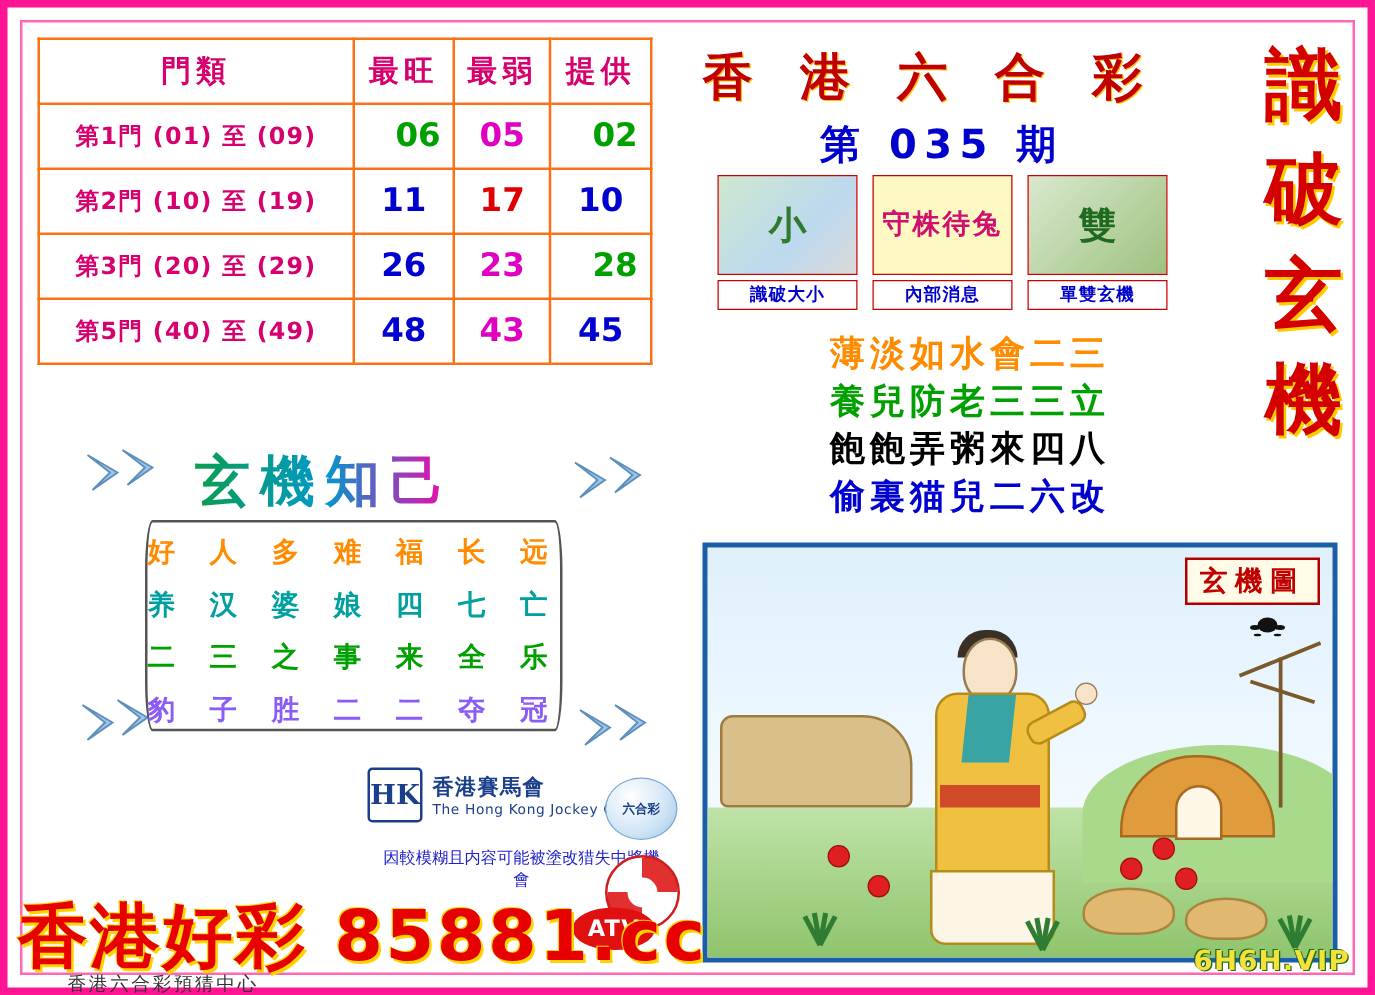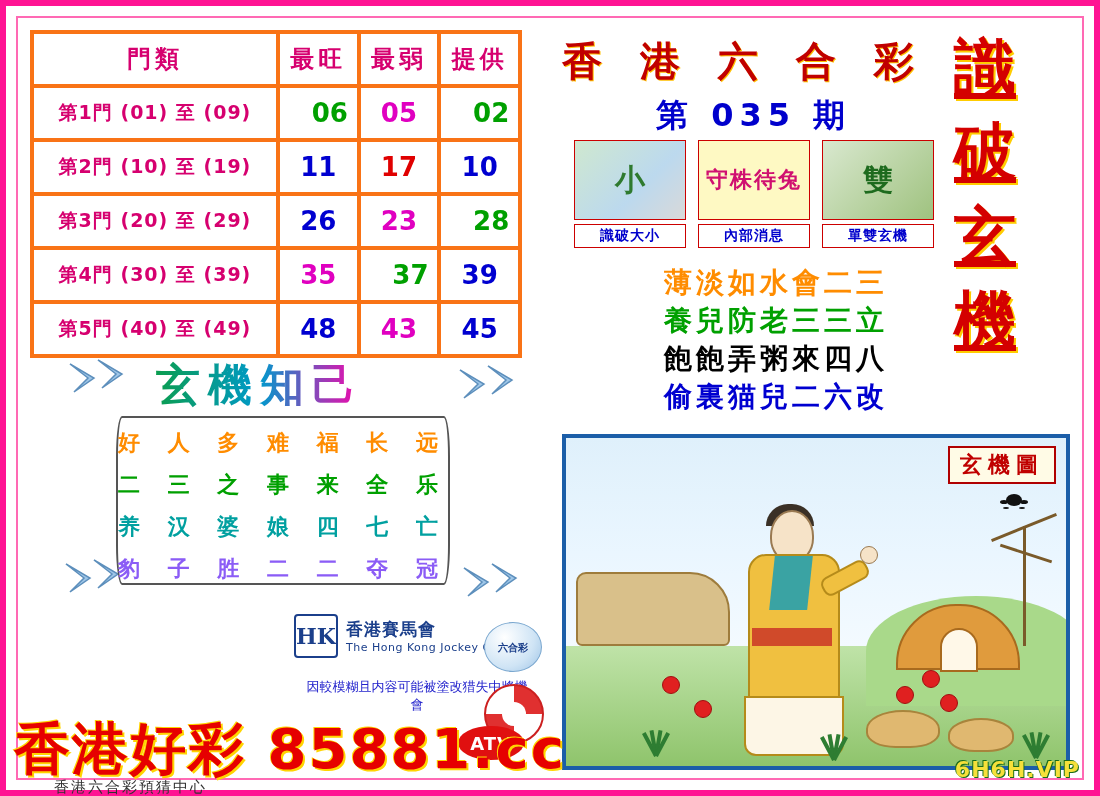--- a/index.html
+++ b/index.html
@@ -25,21 +25,21 @@
   
   .table-wrap{
     position:absolute;left:24px;top:24px;width:492px;
   }
   table.mt{
     border-collapse:collapse;
     width:492px;
     background:#fff;
   }
   table.mt th, table.mt td{
-    border:4px solid #f97316;
+    border:2px solid #f97316;
     height:48px;
     text-align:center;
     vertical-align:middle;
     font-family:"DejaVu Sans","Liberation Sans",sans-serif;
   }
   table.mt th{
     color:#d6006f;
     font-size:24px;
     font-weight:bold;
     letter-spacing:4px;
@@ -68,26 +68,25 @@
     text-shadow:1px 1px 0 #ffbf00;
     white-space:nowrap;
   }
   .issue{
     position:absolute;left:650px;top:88px;
     font-size:32px;font-weight:bold;color:#0000cc;
     letter-spacing:6px;
   }
   .big-vert{
     position:absolute;right:20px;top:20px;width:120px;
-    text-align:left;
+    text-align:right;
     font-size:62px;line-height:84px;
     font-weight:bold;color:#d40000;
     text-shadow:2px 2px 0 #ffcc00;
     font-family:"DejaVu Serif","Liberation Serif",serif;
-    text-decoration:underline;
   }
 
   
   .boxes{
     position:absolute;left:568px;top:134px;width:380px;
     display:flex;gap:12px;
   }
   .box{
     width:112px;
   }
@@ -339,26 +338,20 @@
           <td class="num c-red">17</td>
           <td class="num c-blue">10</td>
         </tr>
         <tr>
           <td class="cat">第3門 (20) 至 (29)</td>
           <td class="num c-blue">26</td>
           <td class="num c-mag">23</td>
           <td class="num c-green">28</td>
         </tr>
         <tr>
-          <td class="cat">第4門 (30) 至 (39)</td>
-          <td class="num c-mag">35</td>
-          <td class="num c-green">37</td>
-          <td class="num c-blue">39</td>
-        </tr>
-        <tr>
           <td class="cat">第5門 (40) 至 (49)</td>
           <td class="num c-blue">48</td>
           <td class="num c-mag">43</td>
           <td class="num c-blue">45</td>
         </tr>
       </tbody>
     </table>
   </div>
 
   <div class="hk-title">香 港 六 合 彩</div>
@@ -405,22 +398,22 @@
       </svg>
   </div>
   <div class="bird" style="left:456px;top:556px;">
     <svg viewBox="0 0 56 40">
         <path d="M2 6 L26 20 L6 34 L20 20 Z M30 2 L54 16 L34 30 L48 16 Z" fill="#9ec6e8" stroke="#5d8fbc" stroke-width="1.5"></path>
       </svg>
   </div>
 
   <div class="cloth">
     <div class="line l1">好 人 多 难 福 长 远</div>
+    <div class="line l3">养 汉 婆 娘 四 七 亡</div>
     <div class="line l2">二 三 之 事 来 全 乐</div>
-    <div class="line l3">养 汉 婆 娘 四 七 亡</div>
     <div class="line l4">豹 子 胜 二 二 夺 冠</div>
   </div>
 
   <div class="jc">
     <div class="mark">HK</div>
     <div class="txt">
       <div class="cn">香港賽馬會</div>
       <div class="en">The Hong Kong Jockey Club</div>
     </div>
   </div>

